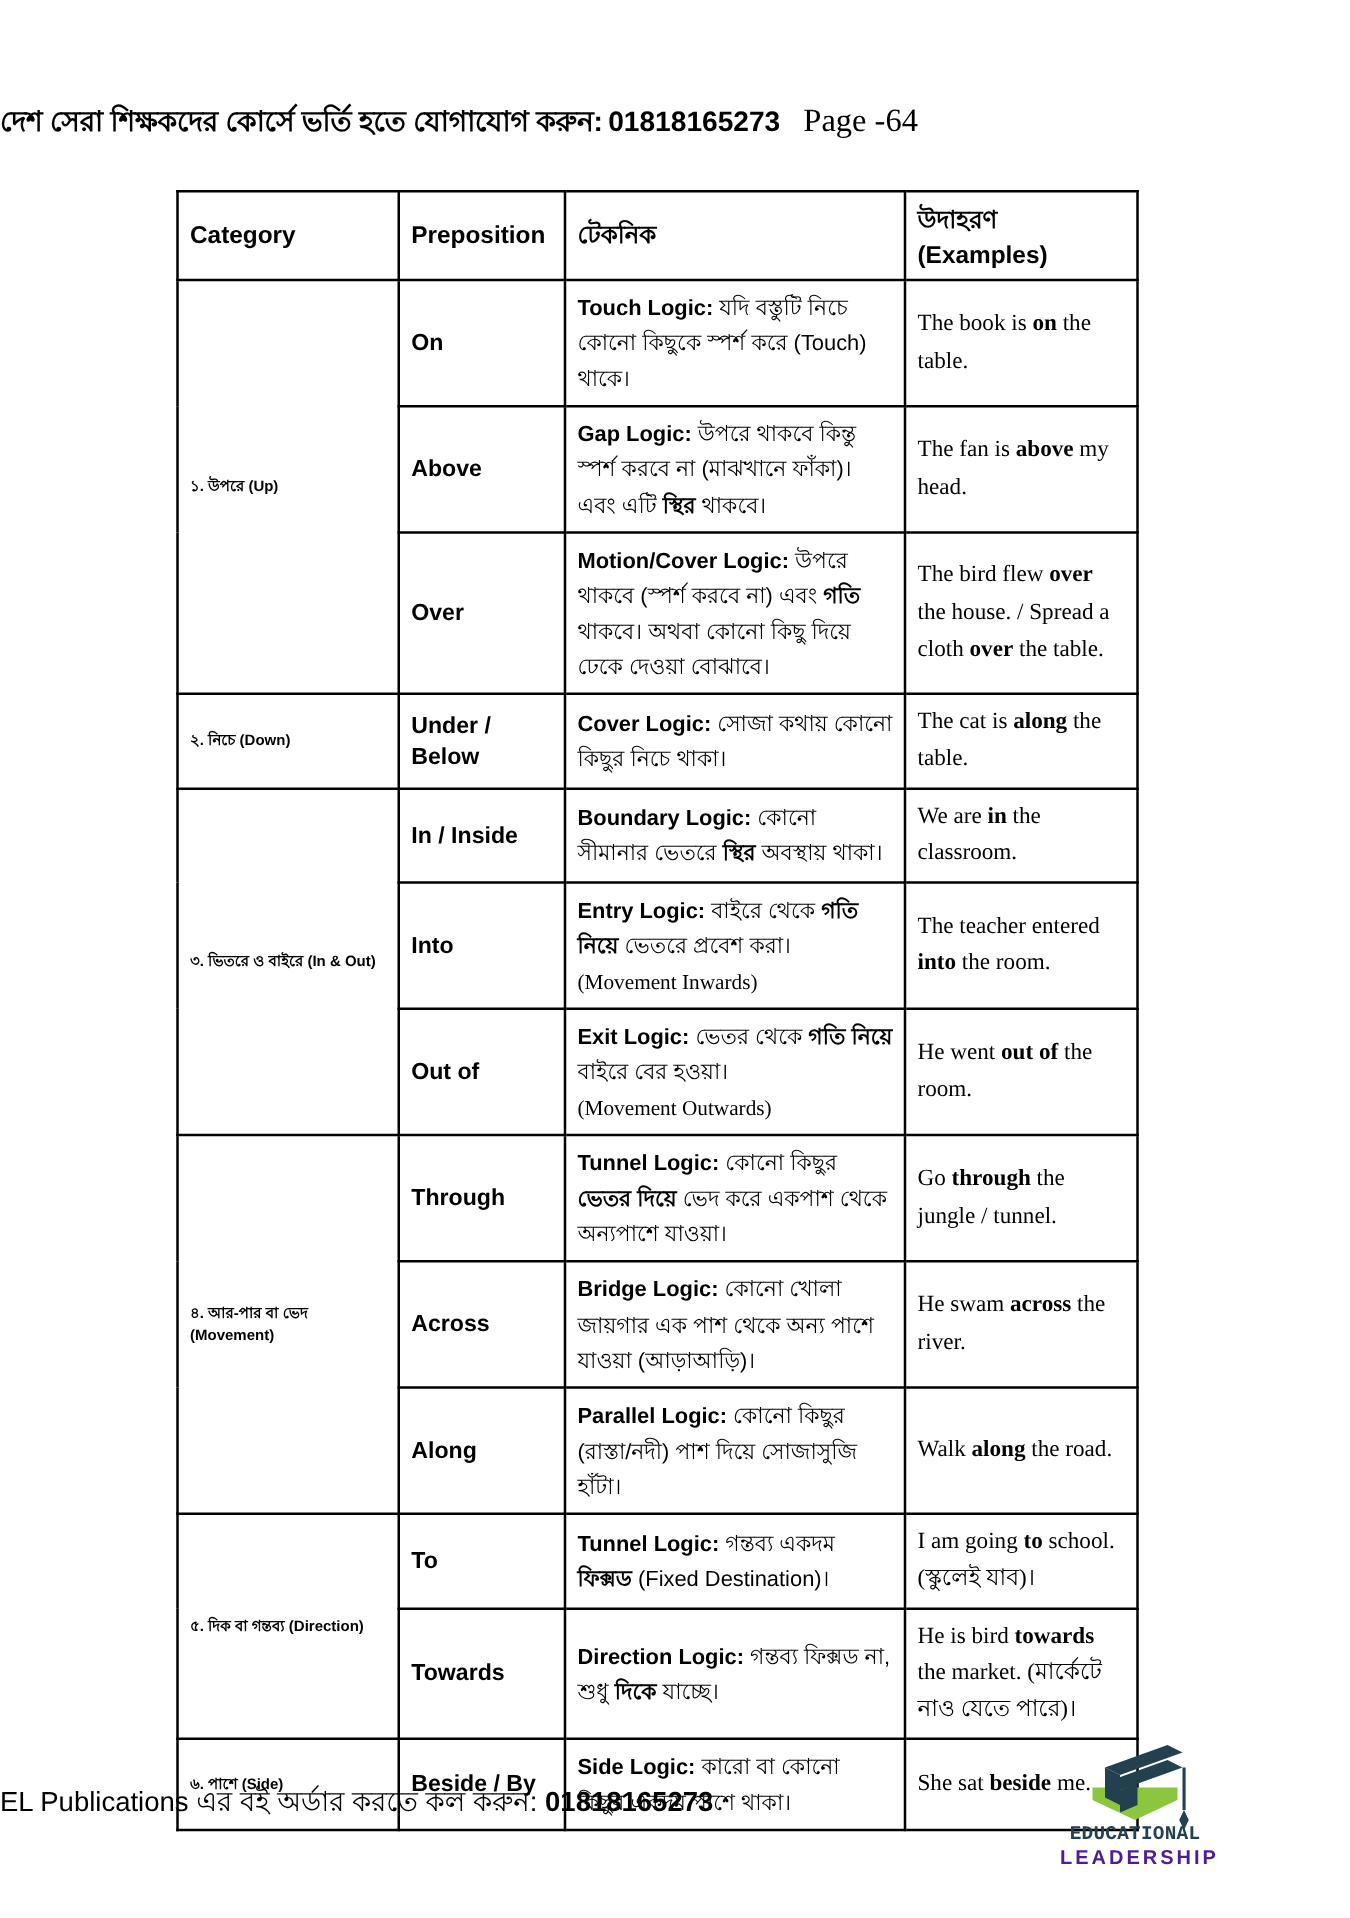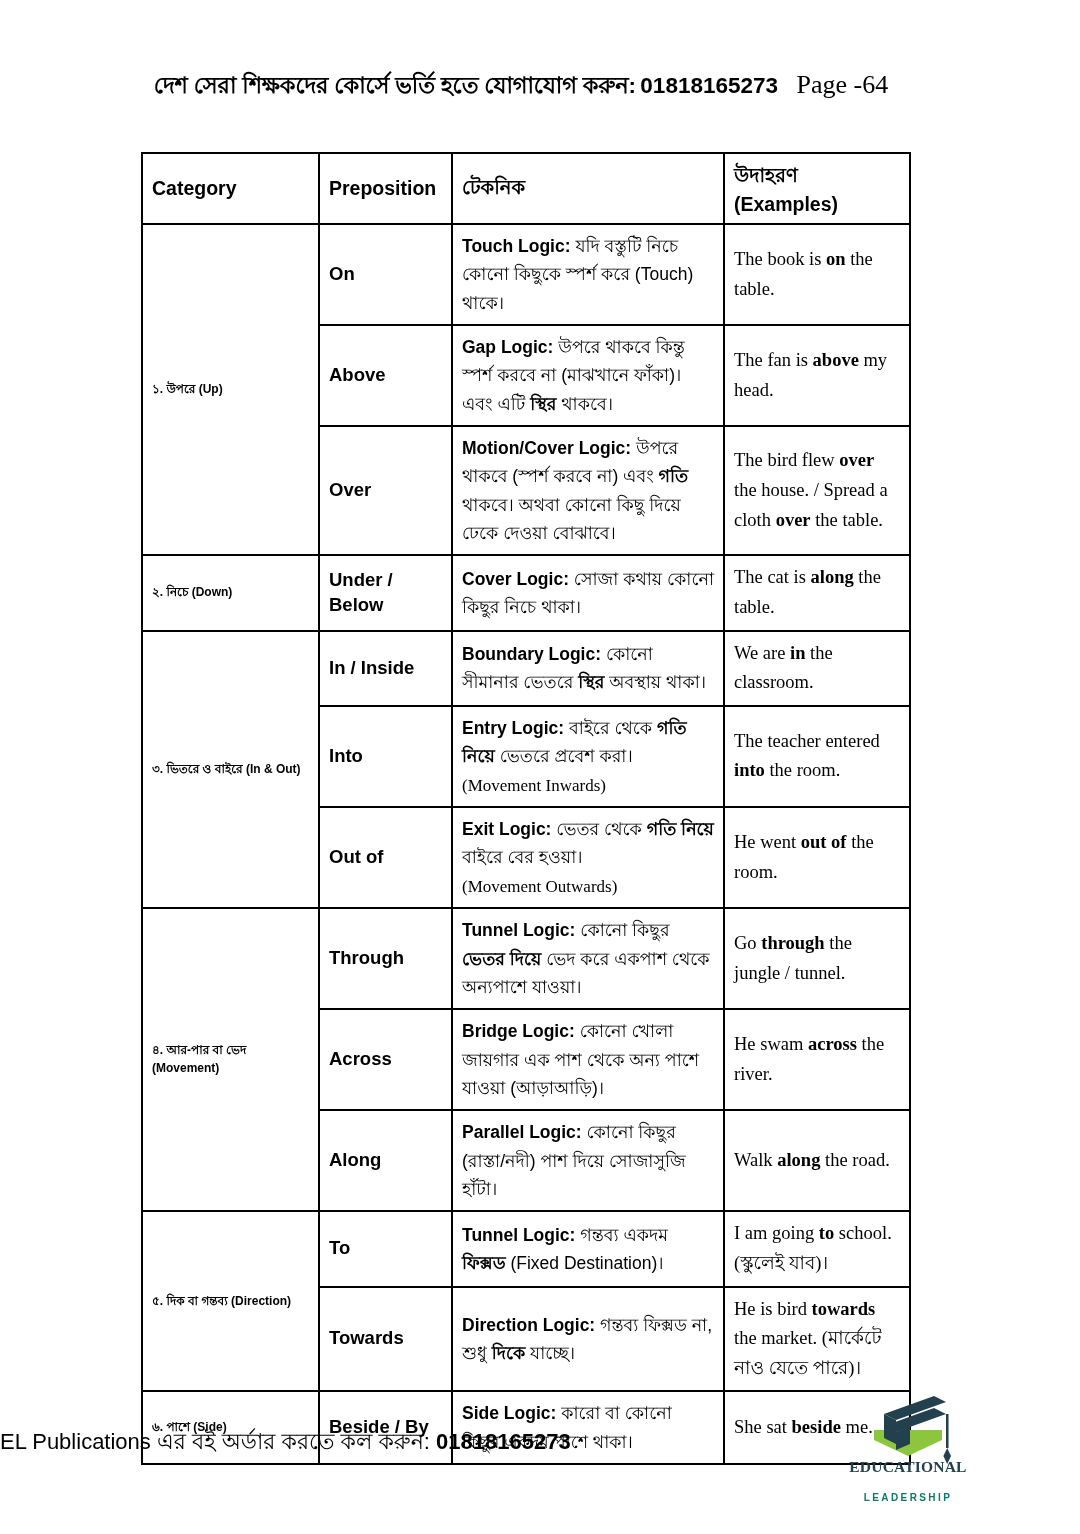--- a/index.html
+++ b/index.html
@@ -13,24 +13,23 @@
     height: 1534px;
     font-family: "Liberation Sans", sans-serif;
     color: #000000;
     position: relative;
     overflow: hidden;
   }
 
   
   .page-header {
     position: absolute;
-    top: 68px;
+    top: 80px;
     left: 0;
     width: 1042px;
-    text-align: center;
     white-space: nowrap;
   }
   .hdr-bn {
     font-family: "Liberation Sans", "DejaVu Sans", sans-serif;
     font-weight: 700;
     font-size: 22.5px;
     letter-spacing: -0.2px;
   }
   .hdr-phone {
     font-family: "Liberation Sans", sans-serif;
@@ -251,17 +250,17 @@
 
       <path d="M36 26 L86 8 L98 14 L48 32 Z" fill="#23404f"></path>
       <path d="M36 38 L86 20 L98 26 L48 44 Z" fill="#23404f"></path>
       <path d="M36 26 L48 32 L48 56 L36 50 Z" fill="#23404f"></path>
       <path d="M48 44 L62 38 L62 56 L48 62 Z" fill="#23404f"></path>
 
       <rect x="98" y="26" width="2.5" height="34" fill="#23404f"></rect>
       <path d="M99.2 60 L103 68 L99.2 76 L95.4 68 Z" fill="#23404f"></path>
     </svg>
     <div style="position:absolute; left:0; top:70px; width:120px; text-align:center;">
-      <div style="font-family:Liberation Serif, serif; font-weight:700; font-size:15.5px; letter-spacing:0.2px; color:#23404f;">EDUCATIONAL</div>
-      <div style="font-family:'Liberation Sans',sans-serif; font-weight:700; font-size:10px; letter-spacing:2.4px; color:#0f766e; margin-top:16px;">LEADERSHIP</div>
+      <div style="font-family:Liberation Mono, monospace; font-weight:700; font-size:15.5px; letter-spacing:0.2px; color:#23404f;">EDUCATIONAL</div>
+      <div style="font-family:'Liberation Sans',sans-serif; font-weight:700; font-size:16px; letter-spacing:2.4px; color:#4c1d95; margin-top:2px;">LEADERSHIP</div>
     </div>
   </div>
 </div>
 
 </body></html>

